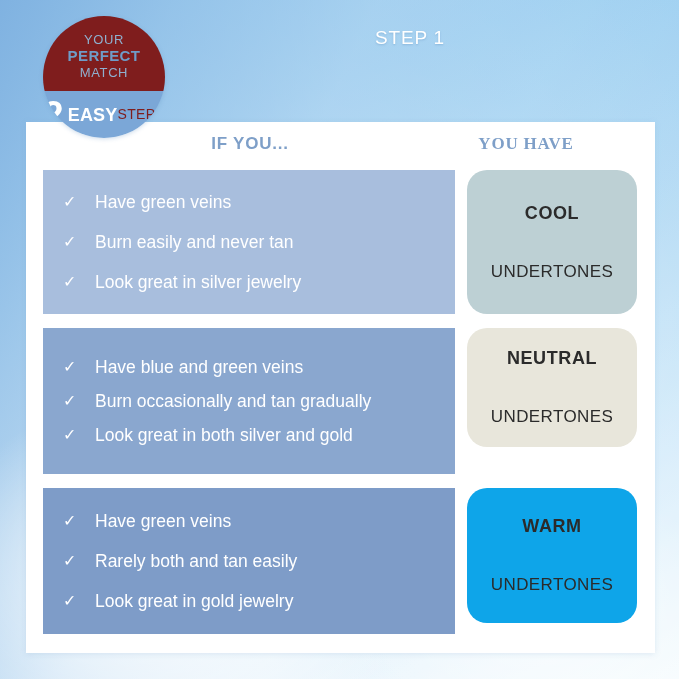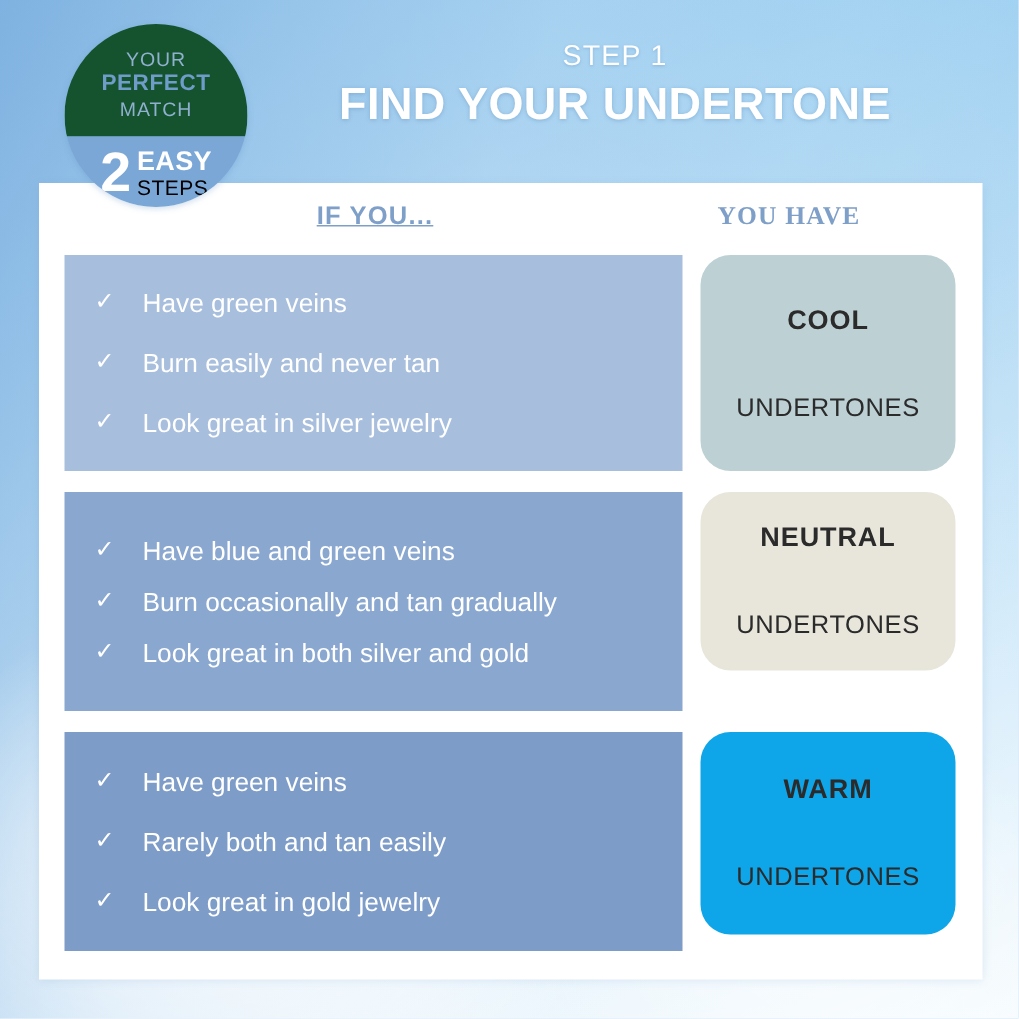--- a/index.html
+++ b/index.html
@@ -84,21 +84,21 @@
     border-radius: 50%;
     overflow: hidden;
     box-shadow: 0 1px 4px rgba(90,140,190,0.30);
     z-index: 5;
   }
   #badge-top {
     position: absolute;
     left: 0; top: 0;
     width: 100%;
     height: 61.5%;
-    background: #14532d;
+    background: #7f1d1d;
     display: flex;
     flex-direction: column;
     align-items: center;
     justify-content: center;
     padding-top: 4px;
     box-sizing: border-box;
   }
   #badge-bottom {
     position: absolute;
     left: 0; top: 61.5%;
@@ -129,35 +129,35 @@
   }
   .badge-two {
     font-size: 37px;
     font-weight: bold;
     color: #ffffff;
     line-height: 37px;
     margin-top: -2px;
   }
   .badge-words {
     display: flex;
-    flex-direction: column;
+    flex-direction: row;
     align-items: flex-start;
     line-height: 1;
   }
   .badge-easy {
     font-size: 18px;
     font-weight: bold;
     color: #ffffff;
     line-height: 19px;
     letter-spacing: 0.2px;
   }
   .badge-steps {
     font-size: 14px;
     font-weight: normal;
-    color: #000000;
+    color: #7f1d1d;
     line-height: 16px;
     letter-spacing: 0.3px;
   }
 
   
   #card {
     position: absolute;
     left: 26px;
     top: 122px;
     width: 629px;
@@ -179,21 +179,20 @@
     top: 0;
     font-size: 17px;
     font-weight: bold;
     color: #7e9fc8;
     letter-spacing: 0.8px;
     text-align: center;
   }
   #col-head-if {
     left: 17px;
     width: 414px;
-    text-decoration: underline;
   }
   #col-head-have {
     left: 411px;
     width: 178px;
     font-family: Liberation Serif, serif;
   }
 
   
   .row {
     position: absolute;
@@ -266,21 +265,20 @@
 </head>
 <body>
 
 <div id="bg"></div>
 <div id="bg-wash"></div>
 <div id="bg-glow"></div>
 <div id="bg-glow2"></div>
 
 <div id="header">
   <div id="step-label">STEP 1</div>
-  <div id="main-title">FIND YOUR UNDERTONE</div>
 </div>
 
 <div id="badge">
   <div id="badge-top">
     <div class="badge-your">YOUR</div>
     <div class="badge-perfect">PERFECT</div>
     <div class="badge-match">MATCH</div>
   </div>
   <div id="badge-bottom">
     <div class="badge-two">2</div>

